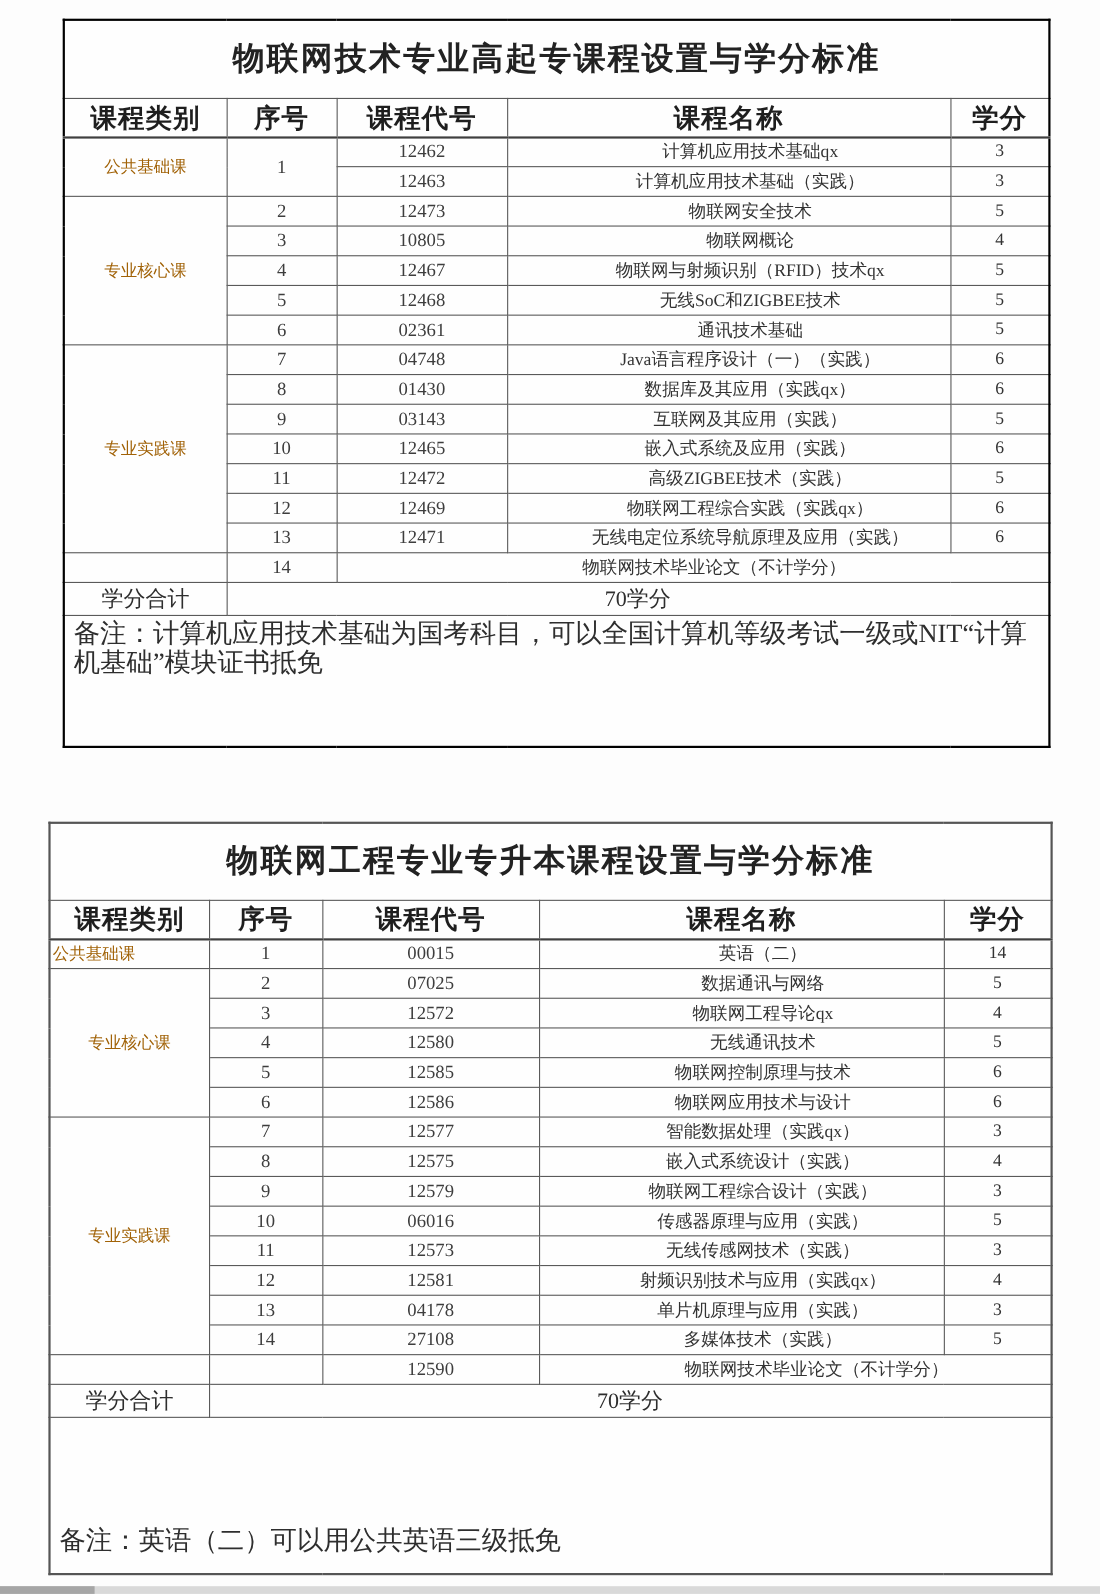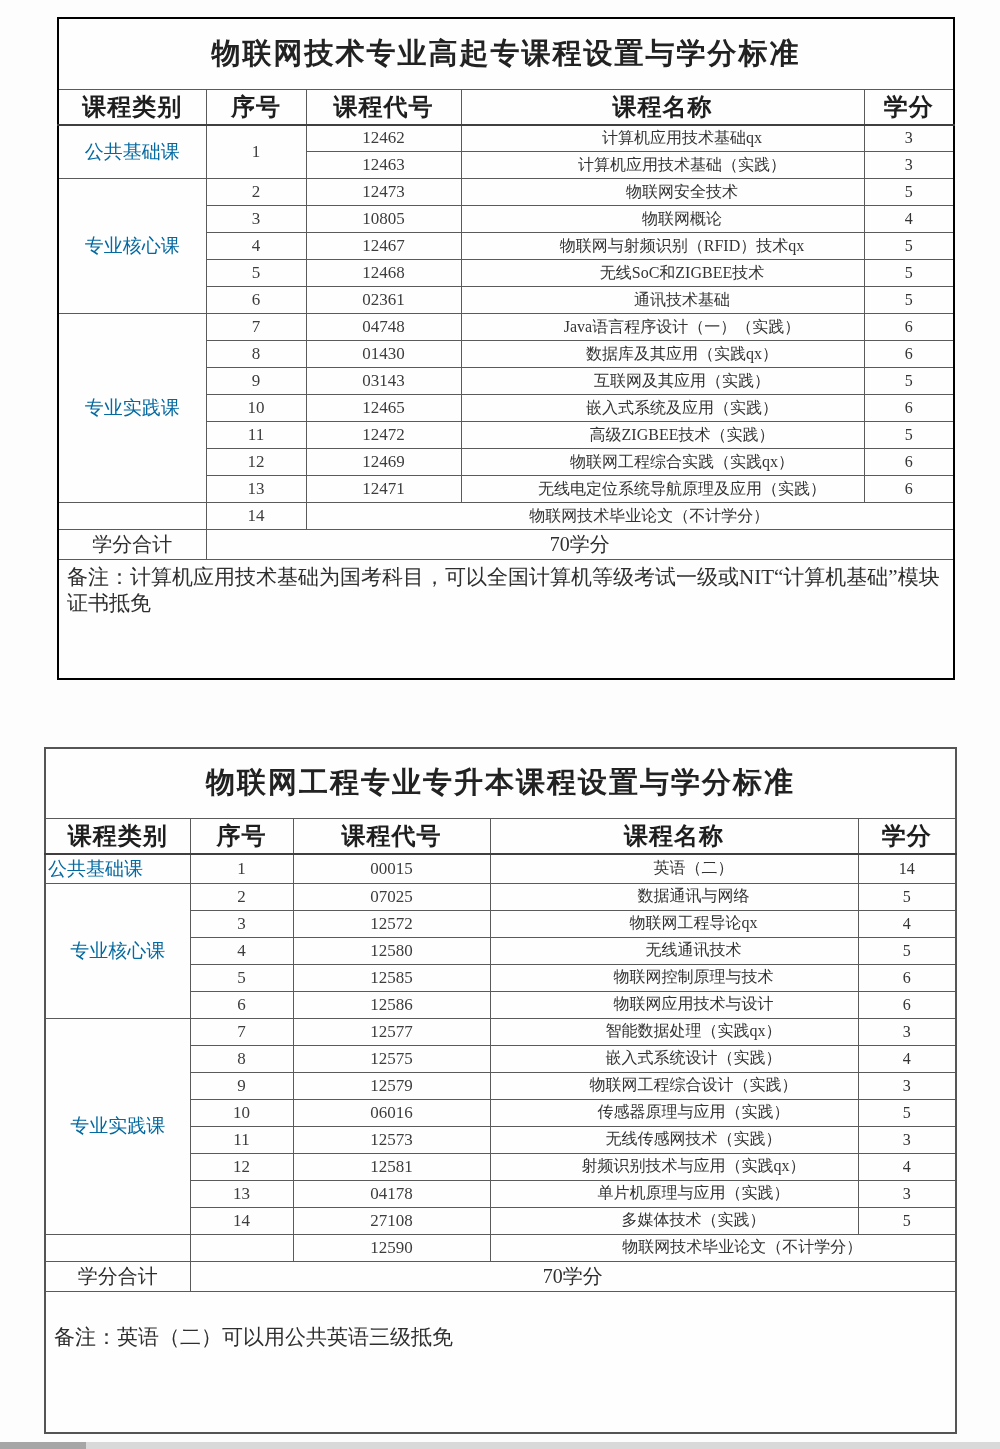--- a/index.html
+++ b/index.html
@@ -22,34 +22,34 @@
   }
   #tbl1 tr.title-row{height:71px;}
   #tbl2 tr.title-row{height:70px;}
   tr.head-row td{
     font-weight:bold;font-size:24px;color:#1e1e1e;
     border-bottom:2px solid #3f3f3f;letter-spacing:1px;
   }
   #tbl1 tr.head-row{height:34px;}
   #tbl2 tr.head-row{height:35px;}
   tr.data-row{height:27px;}
-  td.cat{font-size:19px;color:#0369a1;}
+  td.cat{font-size:15px;color:#a16207;}
   td.cat-left{text-align:left;padding-left:2px;}
   td.seq,td.code{font-size:17px;color:#3d3d3d;}
   td.credit{font-size:16px;}
   td.name{font-size:16px;padding-left:40px;}
   tr.total-row{height:28px;}
   tr.total-row td{font-size:20px;color:#2e2e2e;}
   tr.remark-row td{
-    text-align:left;vertical-align:top;font-size:21px;line-height:26px;
+    text-align:left;vertical-align:top;font-size:24px;line-height:26px;
     padding:4px 12px 4px 8px;color:#2e2e2e;
   }
   #tbl1 tr.remark-row{height:119px;}
   #tbl2 tr.remark-row{height:142px;}
-  #tbl2 tr.remark-row td{padding-top:32px;}
+  #tbl2 tr.remark-row td{padding-top:99px;}
   
   #hscroll{
     position:absolute;left:0;bottom:0;width:1000px;height:7px;
     background:#d9d9d9;
   }
   #hscroll .thumb{
     position:absolute;left:0;top:0;width:86px;height:7px;background:#a6a6a6;
   }
 </style>
 </head>

